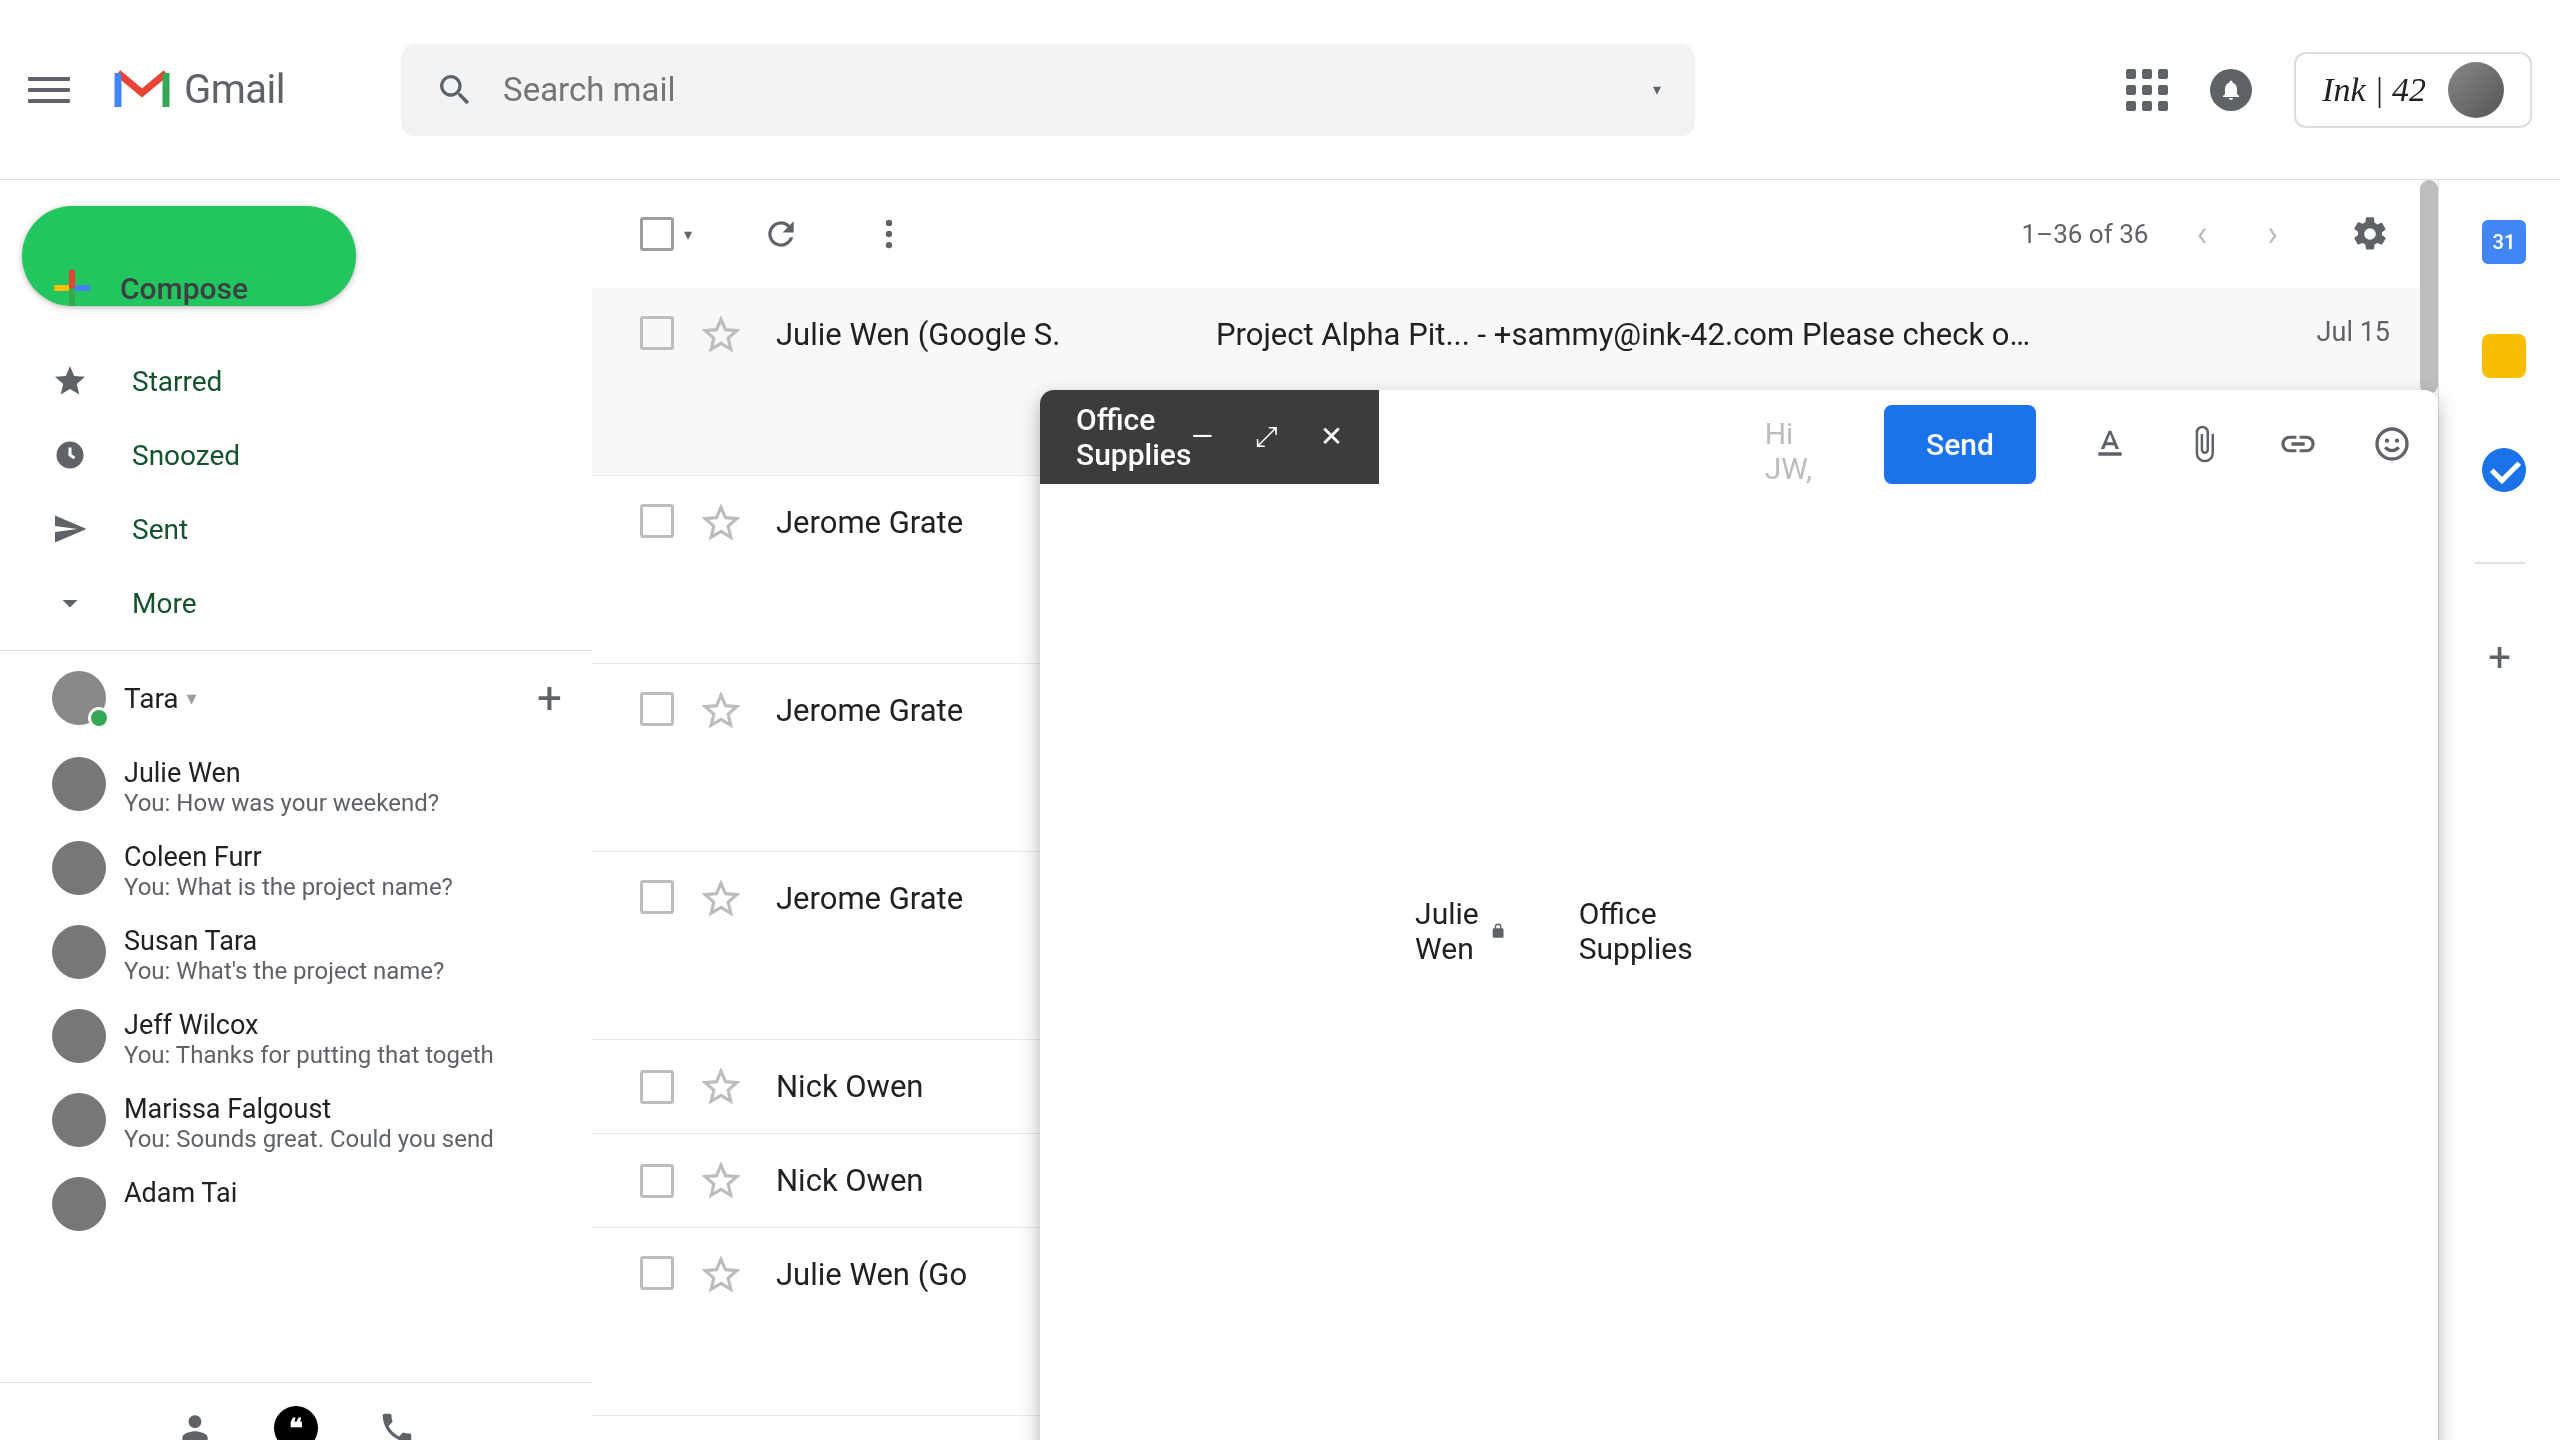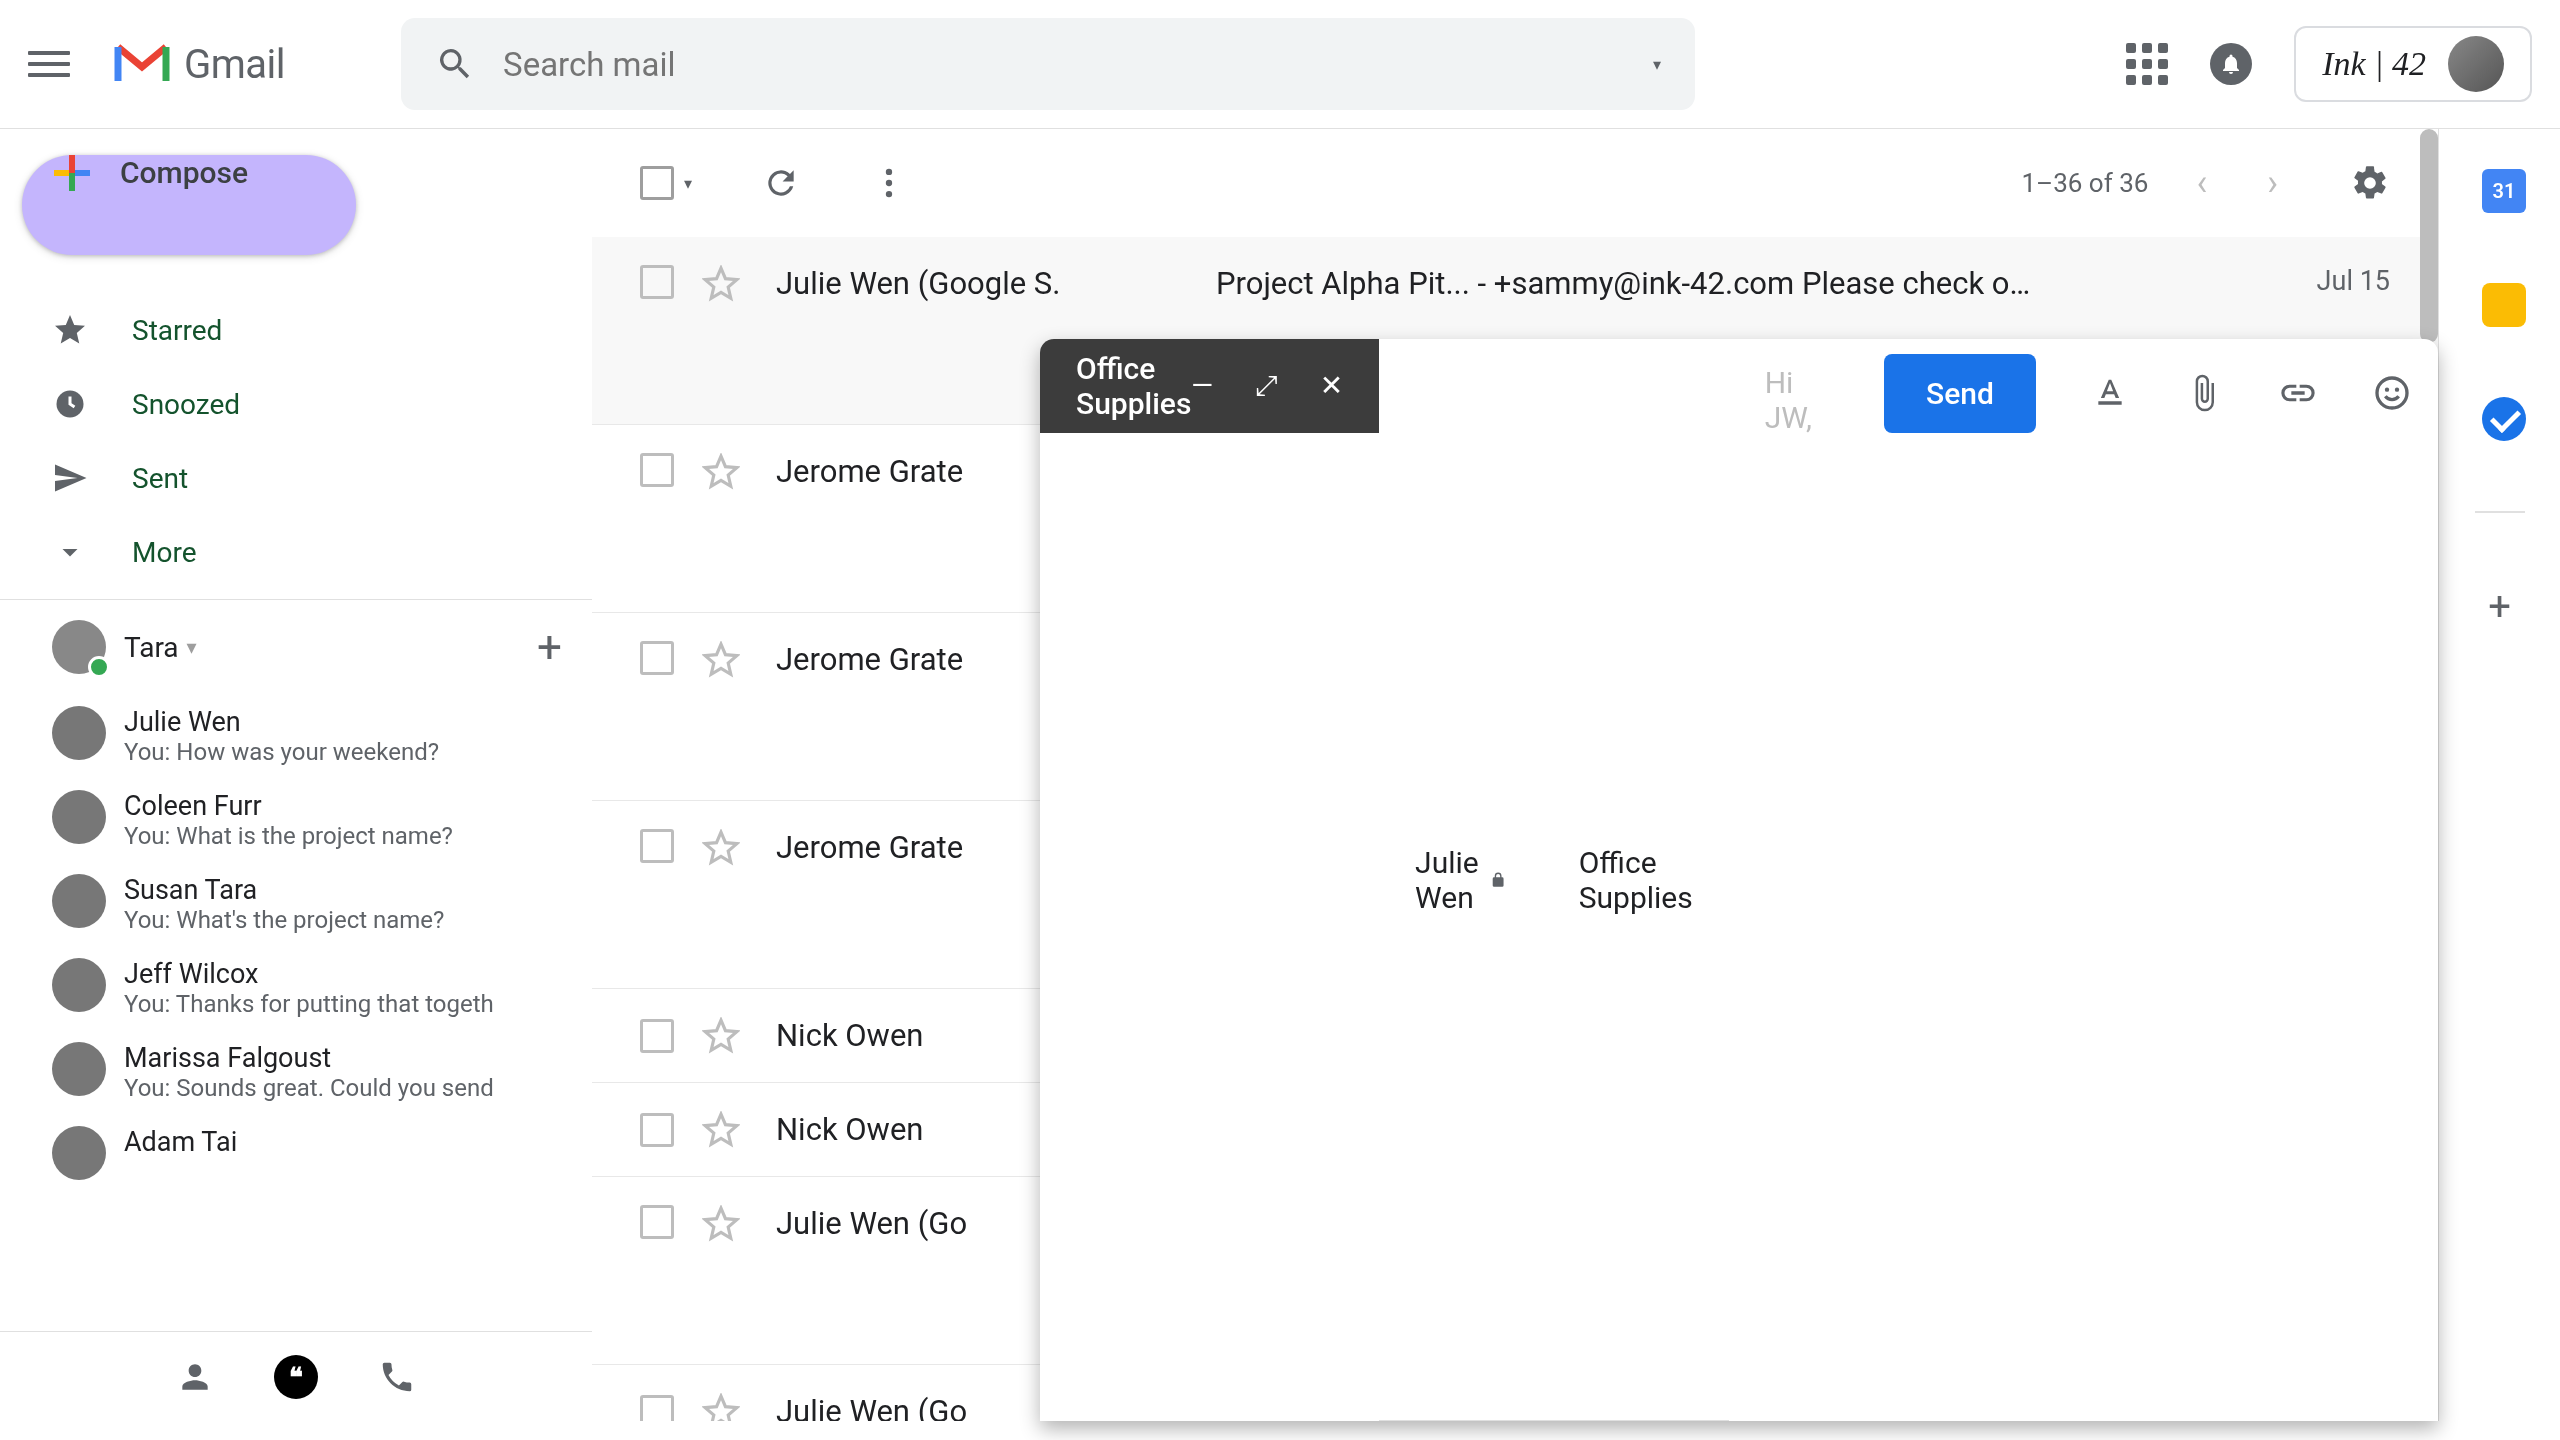--- a/index.html
+++ b/index.html
@@ -1,35 +1,35 @@
 <!DOCTYPE html>
 <html><head>
 <meta charset="utf-8">
 <style>
 * { margin:0; padding:0; box-sizing:border-box; font-family:'Google Sans',Roboto,Arial,sans-serif; }
 body { width:2560px; height:1440px; background:#fff; overflow:hidden; transform-origin:top left; }
-.header { height:129px; display:flex; align-items:center; padding:0 28px; border-bottom:1px solid #e0e0e0; }
+.header { height:180px; display:flex; align-items:center; padding:0 28px; border-bottom:1px solid #e0e0e0; }
 .menu-icon { width:42px; height:42px; display:flex; flex-direction:column; justify-content:center; gap:7px; cursor:pointer; margin-right:44px; }
 .menu-icon span { height:4px; background:#5f6368; border-radius:1px; }
 .logo { display:flex; align-items:center; gap:14px; font-size:40px; color:#5f6368; letter-spacing:-0.5px; margin-right:116px; }
 .search-bar { flex:0 0 1294px; height:92px; background:#f1f3f4; border-radius:14px; display:flex; align-items:center; padding:0 34px; }
 .search-bar svg { width:40px; height:40px; fill:#5f6368; margin-right:28px; }
 .search-input { flex:1; border:none; background:transparent; font-size:33px; color:#5f6368; outline:none; }
 .search-dd { color:#5f6368; }
 .header-right { margin-left:auto; display:flex; align-items:center; gap:42px; }
 .apps-icon { display:grid; grid-template-columns:repeat(3,10px); grid-template-rows:repeat(3,10px); gap:6px; cursor:pointer; }
 .apps-icon span { background:#5f6368; border-radius:2px; }
 .bell-icon { width:42px; height:42px; background:#5f6368; border-radius:50%; display:flex; align-items:center; justify-content:center; cursor:pointer; }
 .bell-icon svg { width:24px; height:24px; fill:#fff; }
 .workspace-badge { border:2px solid #dadce0; border-radius:12px; padding:8px 26px; display:flex; align-items:center; gap:22px; cursor:pointer; }
 .workspace-label { font-family:'Brush Script MT',cursive; font-size:34px; font-style:italic; color:#202124; }
 .avatar { width:56px; height:56px; border-radius:50%; background:linear-gradient(135deg,#888,#555); }
 .main { display:flex; height:calc(100% - 148px); }
 .sidebar { width:592px; padding-top:26px; display:flex; flex-direction:column; }
-.compose-btn { margin-left:22px; width:334px; height:100px; border-radius:50px; box-shadow:0 1px 4px rgba(0,0,0,0.2),0 2px 10px rgba(0,0,0,0.12); display:flex; align-items:flex-start; padding-left:32px; gap:30px; cursor:pointer; background:#c4b5fd; margin-bottom:38px; }
+.compose-btn { margin-left:22px; width:334px; height:100px; border-radius:50px; box-shadow:0 1px 4px rgba(0,0,0,0.2),0 2px 10px rgba(0,0,0,0.12); display:flex; align-items:flex-end; padding-left:32px; gap:30px; cursor:pointer; background:#22c55e; margin-bottom:38px; }
 .compose-plus { position:relative; width:36px; height:36px; }
 .compose-plus::before,.compose-plus::after { content:''; position:absolute; background:#000; }
 .compose-plus::before { width:36px; height:6px; top:15px; left:0; background:linear-gradient(90deg,#fbbc04 50%,#4285f4 50%); }
 .compose-plus::after { width:6px; height:36px; left:15px; top:0; background:linear-gradient(180deg,#ea4335 50%,#34a853 50%); }
 .compose-label { font-size:30px; color:#3c4043; font-weight:500; }
 .nav-item { height:74px; display:flex; align-items:center; padding-left:52px; gap:44px; cursor:pointer; font-size:28px; color:#14532d; border-radius:0 37px 37px 0; margin-right:32px; }
 .nav-item.active { background:#fce8e6; color:#d93025; font-weight:700; }
 .nav-item svg { width:36px; height:36px; fill:#5f6368; }
 .nav-item.active svg { fill:#d93025; }
 .hangouts-hdr { display:flex; align-items:center; padding:20px 30px 20px 52px; border-top:1px solid #e0e0e0; margin-top:10px; }

